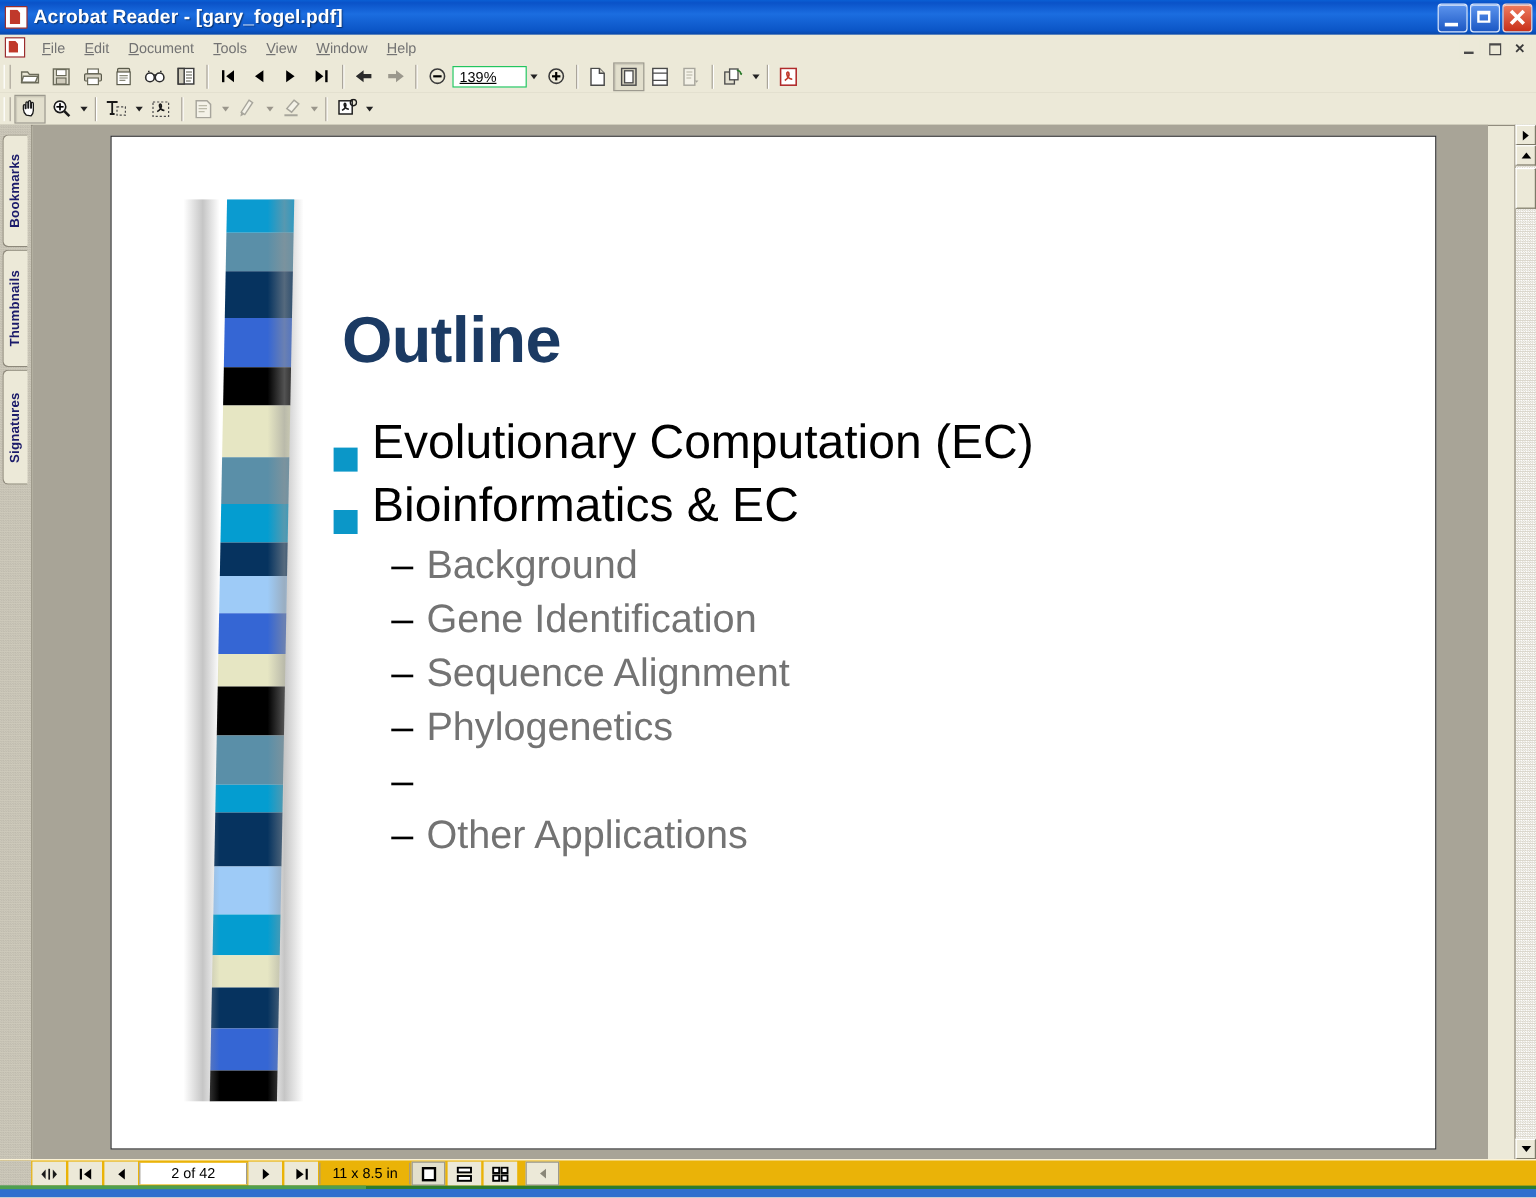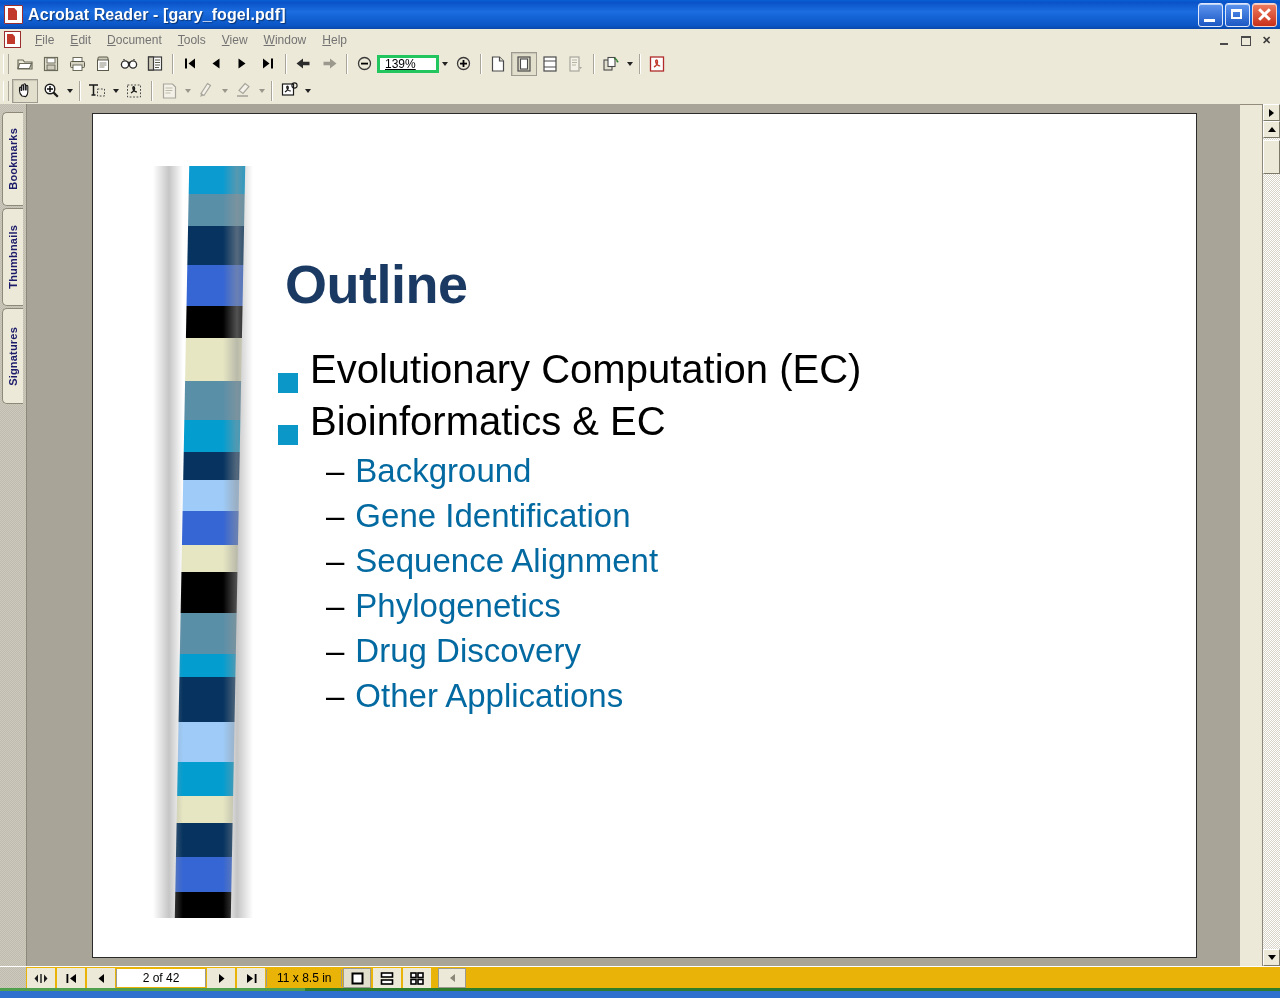--- a/index.html
+++ b/index.html
@@ -112,21 +112,21 @@
   }
   .tbtn.pressed { border: 1px solid #9d9a8f; background: #e2dfcd; box-shadow: inset 1px 1px 1px rgba(0,0,0,.12); }
   .tbtn.disabled { opacity: .42; }
   .caret { width: 11px; height: 22px; display:flex; align-items:center; justify-content:center; flex:none; cursor:default; }
   .caret::after {
     content:""; border-left:3.5px solid transparent; border-right:3.5px solid transparent;
     border-top:4px solid #222;
   }
   .caret.disabled::after { border-top-color:#9a968b; }
   #zoombox {
-    width: 62px; height: 18px; background: #fff; border: 3px solid #22c55e;
+    width: 62px; height: 18px; background: #fff; border: 1px solid #22c55e;
     display: flex; align-items: center; padding-left: 5px; font-size: 12px; color:#000;
     box-sizing: border-box; flex: none; text-decoration: underline;
   }
 
   
   #leftrail {
     position: absolute; left: 0; top: 104px; width: 26px; height: 862px;
     background: repeating-conic-gradient(#bfbbae 0% 25%, #cecabb 0% 50%) 0 0/2px 2px;
     border-right: 1px solid #8d887a;
   }
@@ -185,21 +185,21 @@
   }
   #bullets { position: absolute; left: 185px; top: 234px; width: 880px; }
   .b1 { display: flex; align-items: flex-end; margin-bottom: 10px; }
   .b1 .sq {
     width: 20px; height: 20px; background: #0b97c8; flex: none;
     margin-right: 12px; position: relative; top: 3px;
   }
   .b1 .txt { font-size: 40px; color: #000; line-height: 1.05; white-space: nowrap; }
   .b2 { display: flex; align-items: baseline; margin: 0 0 7px 48px; }
   .b2 .dash { font-size: 33px; color: #000; margin-right: 11px; }
-  .b2 .txt { font-size: 33px; color: #0369a1; line-height: 1.05; white-space: nowrap; }
+  .b2 .txt { font-size: 33px; color: #737373; line-height: 1.05; white-space: nowrap; }
 
   
   #vscroll {
     position: absolute; right: 0; top: 104px; width: 17px; height: 862px;
     background: repeating-conic-gradient(#ffffff 0% 25%, #d8d4c8 0% 50%) 0 0/2px 2px;
     border-left: 1px solid #8d887a;
   }
   .sbbtn {
     width: 17px; height: 17px; background: #ece9d8;
     border: 1px solid; border-color: #fff #7d7968 #7d7968 #fff;
@@ -575,21 +575,20 @@
         <div class="b2">
           <div class="dash">–</div>
           <div class="txt">Sequence Alignment</div>
         </div>
         <div class="b2">
           <div class="dash">–</div>
           <div class="txt">Phylogenetics</div>
         </div>
         <div class="b2">
           <div class="dash">–</div>
-          <div class="txt">Drug Discovery</div>
         </div>
         <div class="b2">
           <div class="dash">–</div>
           <div class="txt">Other Applications</div>
         </div>
       </div>
 
     </div>
   </div>
 

